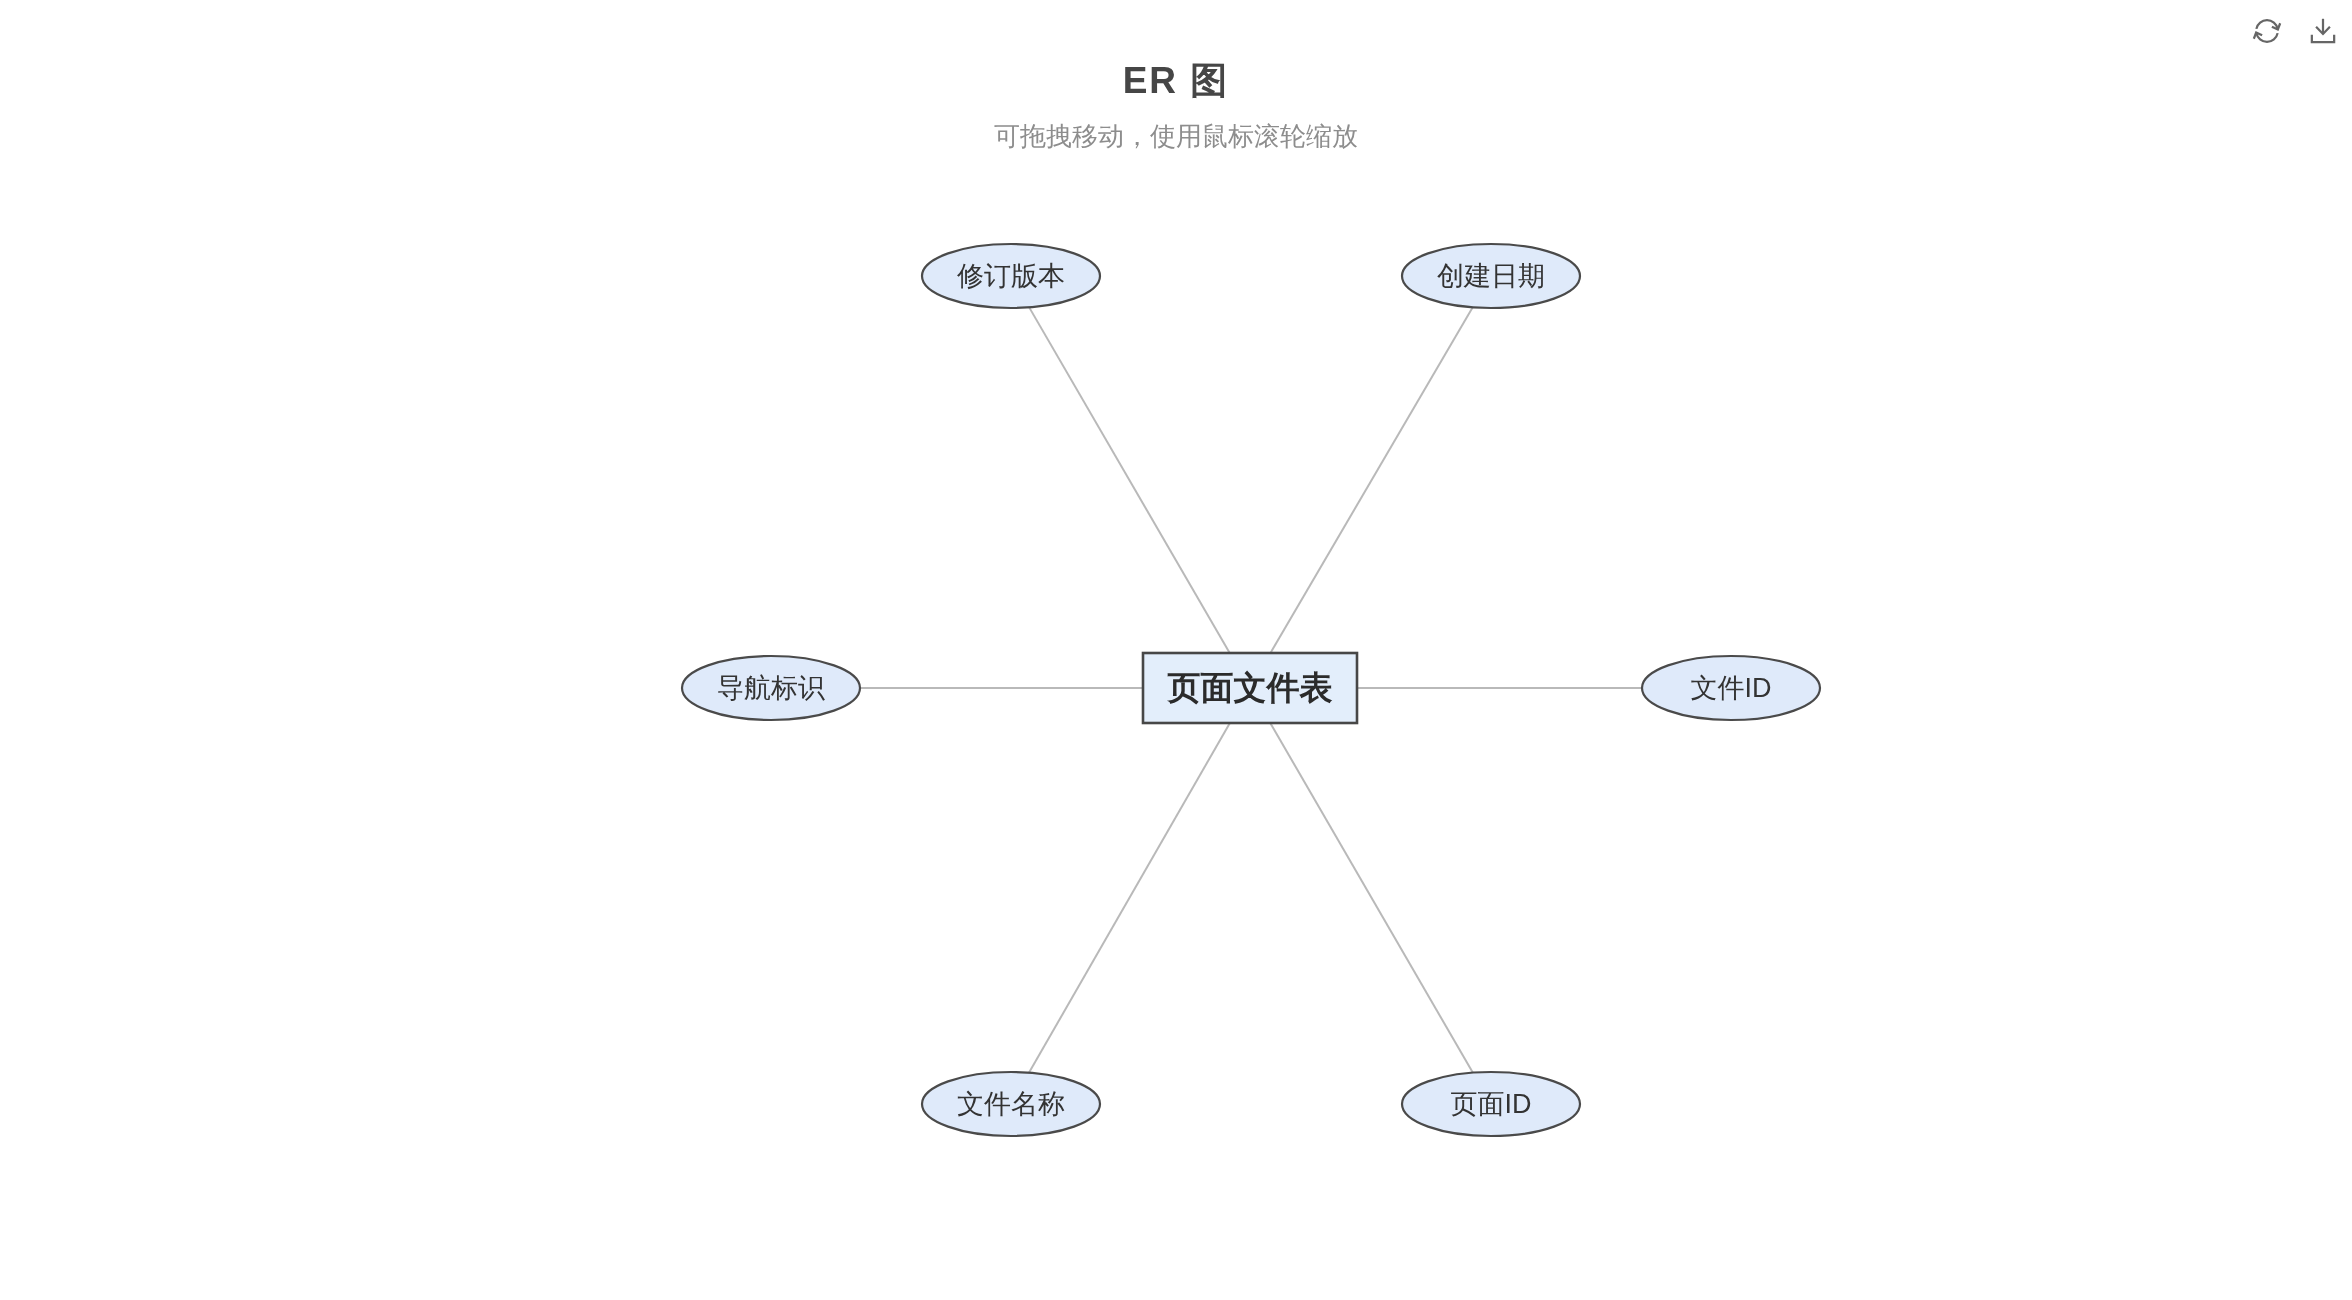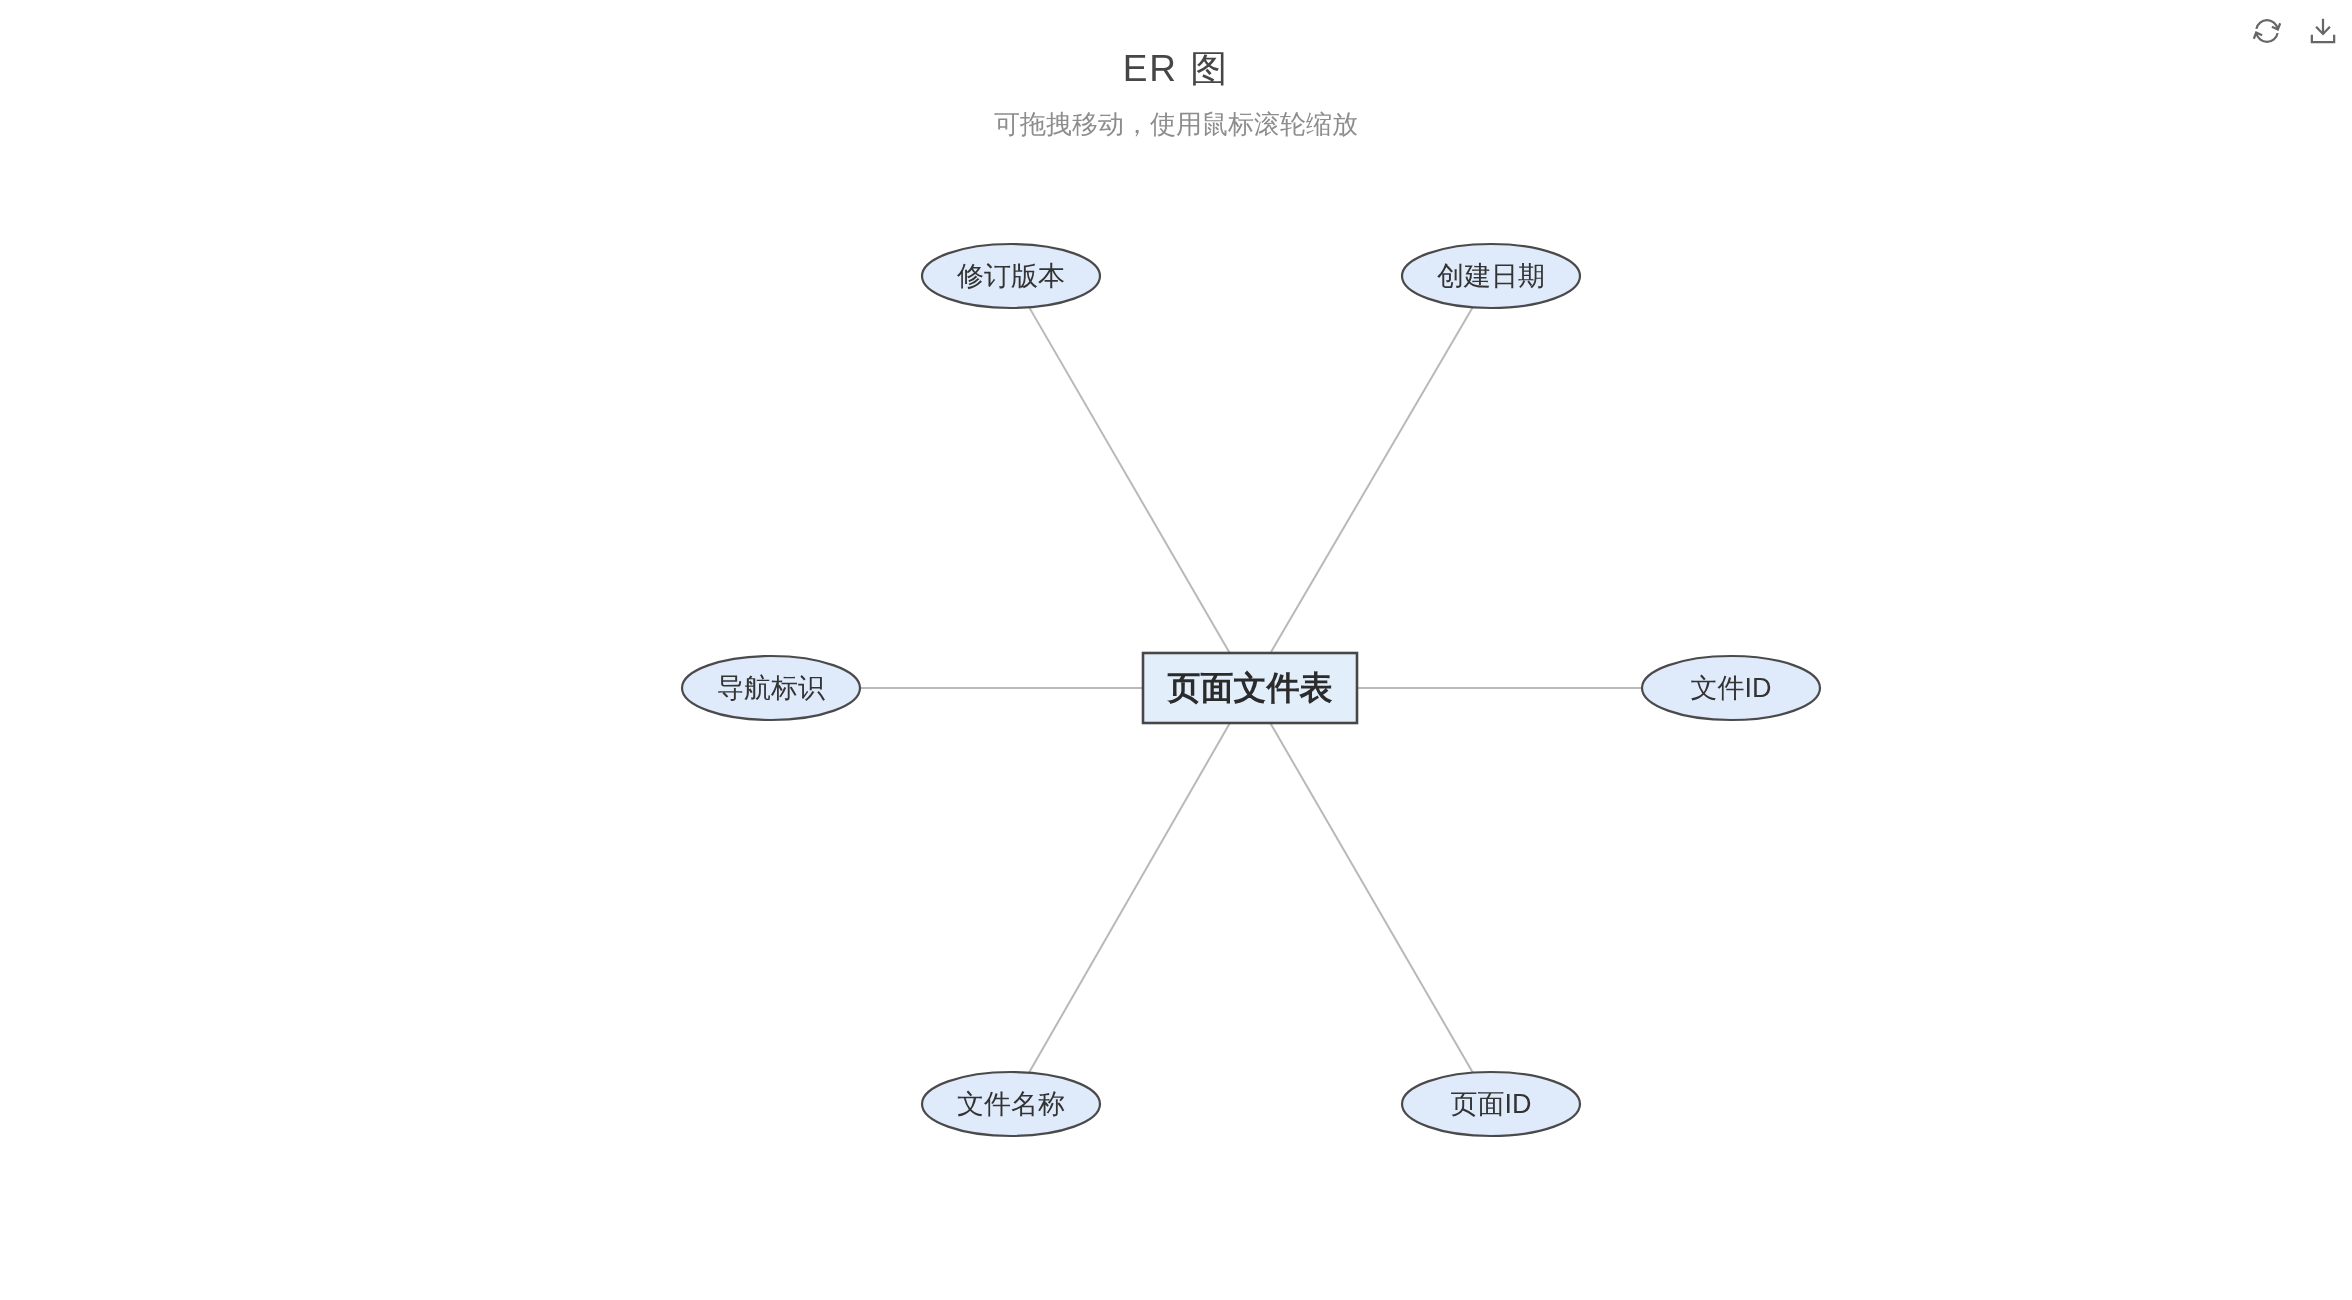--- a/index.html
+++ b/index.html
@@ -11,23 +11,23 @@
     overflow: hidden;
     font-family: "Liberation Sans", sans-serif;
   }
   .header {
     position: absolute;
     top: 0; left: 0; right: 0;
     text-align: center;
     pointer-events: none;
   }
   .title {
-    margin-top: 44px;
+    margin-top: 56px;
     font-size: 37px;
-    font-weight: normal;
+    font-weight: bold;
     color: #464646;
     letter-spacing: 2px;
   }
   .subtitle {
     margin-top: 13px;
     font-size: 26px;
     color: #8d8d8d;
     text-align: center;
   }
   .toolbar {

